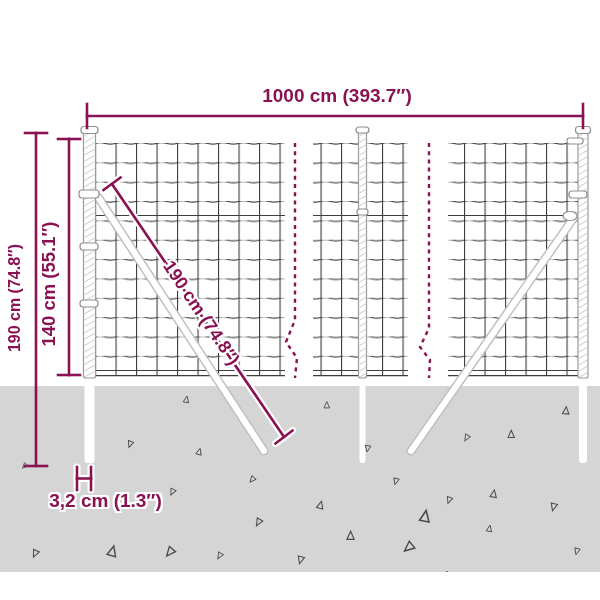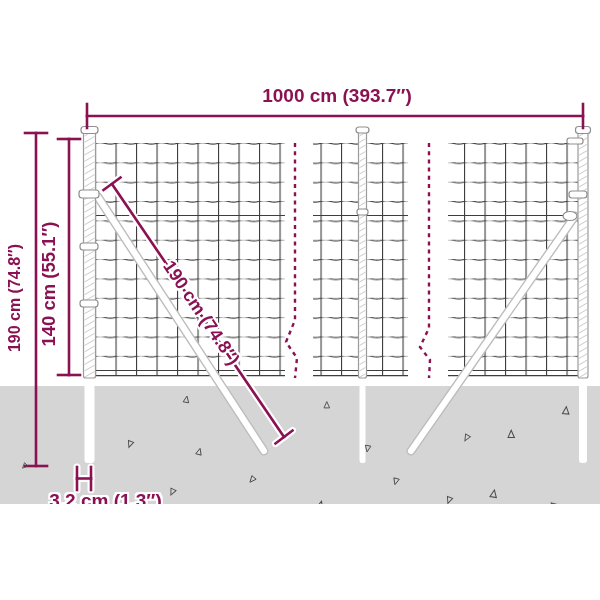--- a/index.html
+++ b/index.html
@@ -1,16 +1,16 @@
 <!DOCTYPE html>
 <html style="--dimension: #8a1253; --ground: #d5d5d5; --mesh: #3d3d3d; --post_outline: #9b9b9b; --triangle: #4b4b4b; --background: #ffffff;"><head>
 <meta charset="utf-8">
 <style>
   html,body{margin:0;padding:0;background:#fff;}
-  .canvas{position:relative;width:600px;height:504px;overflow:hidden;
+  .canvas{position:relative;width:600px;height:572px;overflow:hidden;
           background:var(--background,#fff);
           font-family:"Liberation Sans", sans-serif;}
   .ground{position:absolute;left:0;top:386px;width:600px;height:214px;
           background:var(--ground,#d5d5d5);}
   svg.layer{position:absolute;left:0;top:0;}
   .wire{stroke:var(--mesh,#3d3d3d);stroke-width:1.1;fill:none;}
   .dash{stroke:var(--dimension,#8a1253);stroke-width:2.4;fill:none;stroke-dasharray:4 4.2;}
   .dim{stroke:var(--dimension,#8a1253);stroke-width:2.6;fill:none;stroke-linecap:square;}
   .dimw{stroke:#ffffff;stroke-width:7;fill:none;stroke-linecap:round;}
   .post{fill:#ffffff;stroke:var(--post_outline,#9b9b9b);stroke-width:1.2;}

